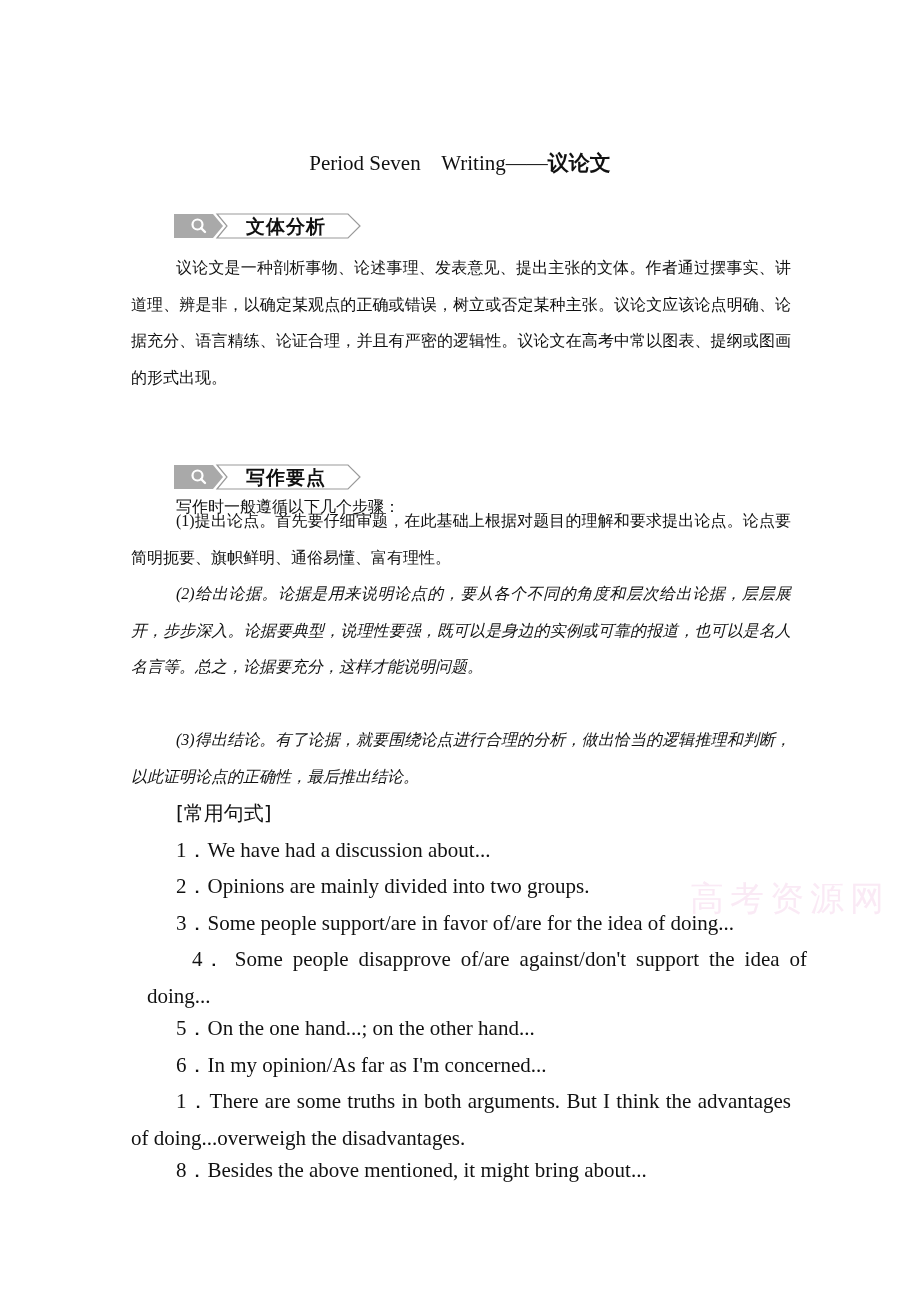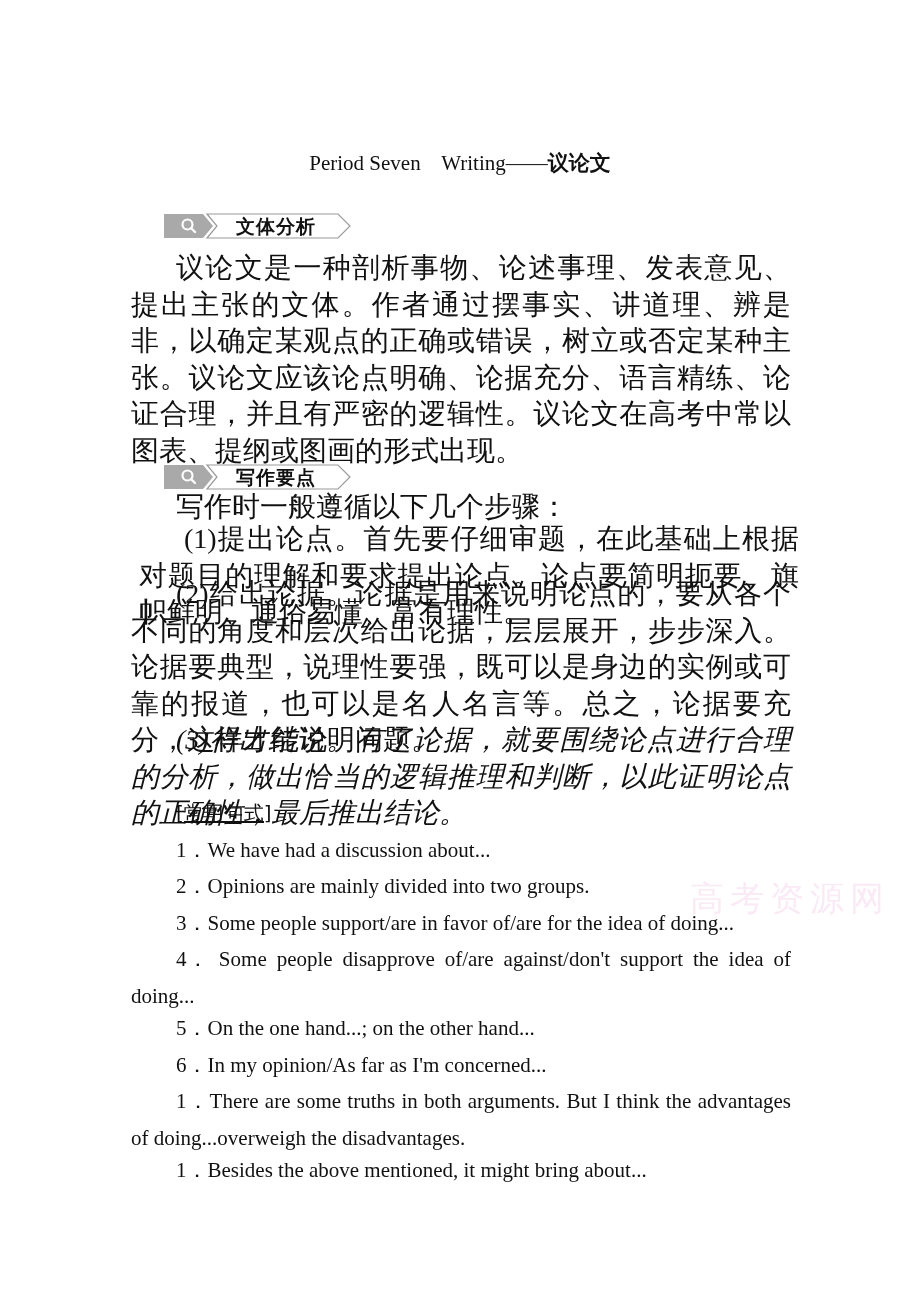--- a/index.html
+++ b/index.html
@@ -26,21 +26,21 @@
       letter-spacing: 0;
       white-space: pre;
     }
     .title .cn {
       font-family: "DejaVu Sans", sans-serif;
       font-weight: bold;
       text-align: right;
     }
     .badge {
       position: absolute;
-      left: 163px;
+      left: 173px;
       height: 40px;
       width: 190px;
     }
     .badge svg { position: absolute; left: 0; top: 0; }
     .badge .label {
       position: absolute;
       left: 58px;
       top: 0;
       width: 110px;
       height: 26px;
@@ -49,31 +49,31 @@
       font-family: "DejaVu Sans", sans-serif;
       font-weight: bold;
       font-size: 19px;
       color: #111;
       letter-spacing: 1px;
     }
     .para {
       position: absolute;
       left: 131px;
       width: 660px;
-      font-size: 28px;
+      font-size: 16px;
       line-height: 36.5px;
       text-align: justify;
       text-align-last: left;
     }
     .para.indent { text-indent: 45px; }
     .para.en {
       font-size: 21px;
       line-height: 36.5px;
     }
-    .sans { font-family: "DejaVu Sans", sans-serif; text-decoration: underline; }
+    .sans { font-family: "DejaVu Sans", sans-serif; }
     .watermark {
       position: absolute;
       left: 690px;
       top: 876px;
       font-family: "DejaVu Sans", sans-serif;
       font-size: 34px;
       color: #f6d9ee;
       letter-spacing: 6px;
       opacity: 0.55;
       white-space: nowrap;
@@ -108,28 +108,28 @@
   <span style="position:absolute;left:17px;top:4px;width:18px;height:18px;">
     <svg width="18" height="18" viewBox="0 0 18 18">
       <circle cx="7.5" cy="7.5" r="5" fill="none" stroke="#ffffff" stroke-width="2.2"></circle>
       <line x1="11" y1="11" x2="15" y2="15" stroke="#ffffff" stroke-width="2.4" stroke-linecap="round"></line>
     </svg>
   </span>
   <span class="label">写作要点</span>
 </div>
 
 <div class="para indent" style="top:489px;">写作时一般遵循以下几个步骤：</div>
-<div class="para indent" style="top:521px;margin-left:8px;">(1)提出论点。首先要仔细审题，在此基础上根据对题目的理解和要求提出论点。论点要简明扼要、旗帜鲜明、通俗易懂、富有理性。</div>
-<div class="para indent" style="top:576px;">(2)给出论据。论据是用来说明论点的，要从各个不同的角度和层次给出论据，层层展开，步步深入。论据要典型，说理性要强，既可以是身边的实例或可靠的报道，也可以是名人名言等。总之，论据要充分，这样才能说明问题。</div>
+<div class="para indent" style="top:503px;">(1)提出论点。首先要仔细审题，在此基础上根据对题目的理解和要求提出论点。论点要简明扼要、旗帜鲜明、通俗易懂、富有理性。</div>
+<div class="para indent" style="top:576px;font-style:italic;">(2)给出论据。论据是用来说明论点的，要从各个不同的角度和层次给出论据，层层展开，步步深入。论据要典型，说理性要强，既可以是身边的实例或可靠的报道，也可以是名人名言等。总之，论据要充分，这样才能说明问题。</div>
 <div class="para indent" style="top:722px;font-style:italic;">(3)得出结论。有了论据，就要围绕论点进行合理的分析，做出恰当的逻辑推理和判断，以此证明论点的正确性，最后推出结论。</div>
 
 <div class="para indent sans" style="top:795px; font-size:20px;">[常用句式]</div>
 
 <div class="para indent en" style="top:832px;">1．We have had a discussion about...</div>
 <div class="para indent en" style="top:868px;">2．Opinions are mainly divided into two groups.</div>
 <div class="para indent en" style="top:905px;">3．Some people support/are in favor of/are for the idea of doing...</div>
-<div class="para indent en" style="top:941px; word-spacing:4px;">4． Some people disapprove of/are against/don't support the idea of doing...</div>
+<div class="para indent en" style="top:941px; word-spacing:4px;margin-left:16px;">4． Some people disapprove of/are against/don't support the idea of doing...</div>
 <div class="para indent en" style="top:1010px;">5．On the one hand...; on the other hand...</div>
 <div class="para indent en" style="top:1047px;">6．In my opinion/As far as I'm concerned...</div>
 <div class="para indent en" style="top:1083px;">1．There are some truths in both arguments. But I think the advantages of doing...overweigh the disadvantages.</div>
-<div class="para indent en" style="top:1152px;">1．Besides the above mentioned, it might bring about...</div>
+<div class="para indent en" style="top:1152px;">8．Besides the above mentioned, it might bring about...</div>
 
 <div class="watermark">高考资源网</div>
 
 </body></html>

